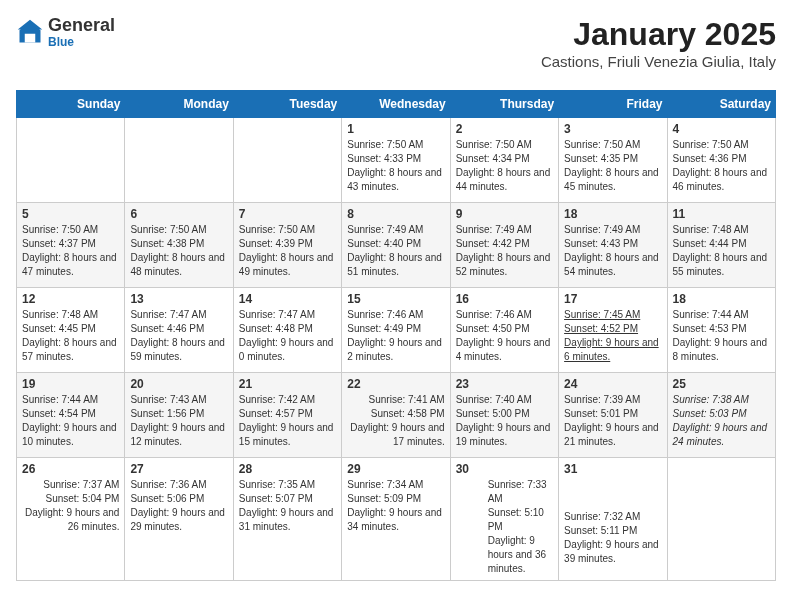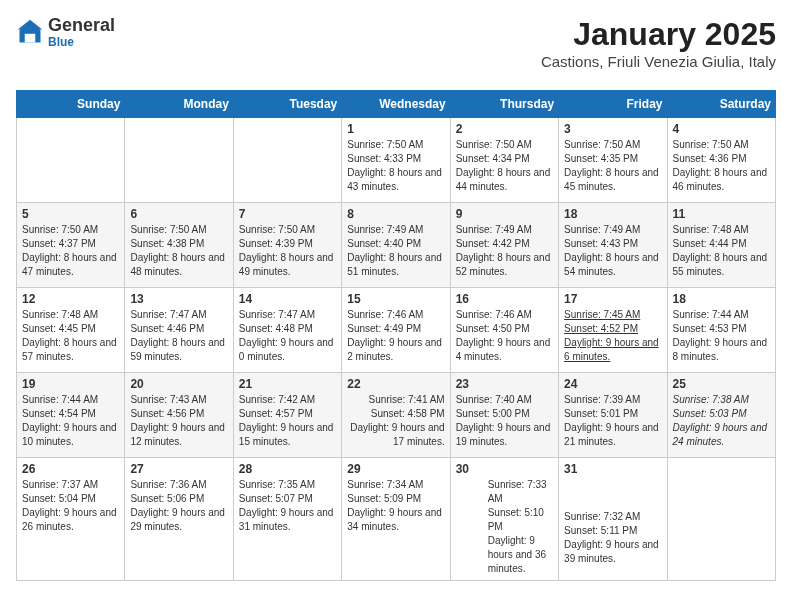--- a/index.html
+++ b/index.html
@@ -249,21 +249,21 @@
       <tr>
         <td>
           <span class="day-number">19</span>
           <div class="day-info" style="white-space: pre-line;">Sunrise: 7:44 AM
 Sunset: 4:54 PM
 Daylight: 9 hours and 10 minutes.</div>
         </td>
         <td>
           <span class="day-number">20</span>
           <div class="day-info" style="white-space: pre-line;">Sunrise: 7:43 AM
-Sunset: 4:56 PM
+Sunset: 1:56 PM
 Daylight: 9 hours and 12 minutes.</div>
         </td>
         <td>
           <span class="day-number">21</span>
           <div class="day-info" style="white-space: pre-line;">Sunrise: 7:42 AM
 Sunset: 4:57 PM
 Daylight: 9 hours and 15 minutes.</div>
         </td>
         <td>
           <span class="day-number">22</span>
@@ -286,21 +286,21 @@
         <td>
           <span class="day-number">25</span>
           <div class="day-info" style="white-space: pre-line; font-style: italic;">Sunrise: 7:38 AM
 Sunset: 5:03 PM
 Daylight: 9 hours and 24 minutes.</div>
         </td>
       </tr>
       <tr>
         <td>
           <span class="day-number">26</span>
-          <div class="day-info" style="white-space: pre-line;">Sunrise: 7:37 AM
+          <div class="day-info" style="white-space: pre-line; text-align: right;">Sunrise: 7:37 AM
 Sunset: 5:04 PM
 Daylight: 9 hours and 26 minutes.</div>
         </td>
         <td>
           <span class="day-number">27</span>
           <div class="day-info" style="white-space: pre-line;">Sunrise: 7:36 AM
 Sunset: 5:06 PM
 Daylight: 9 hours and 29 minutes.</div>
         </td>
         <td>

